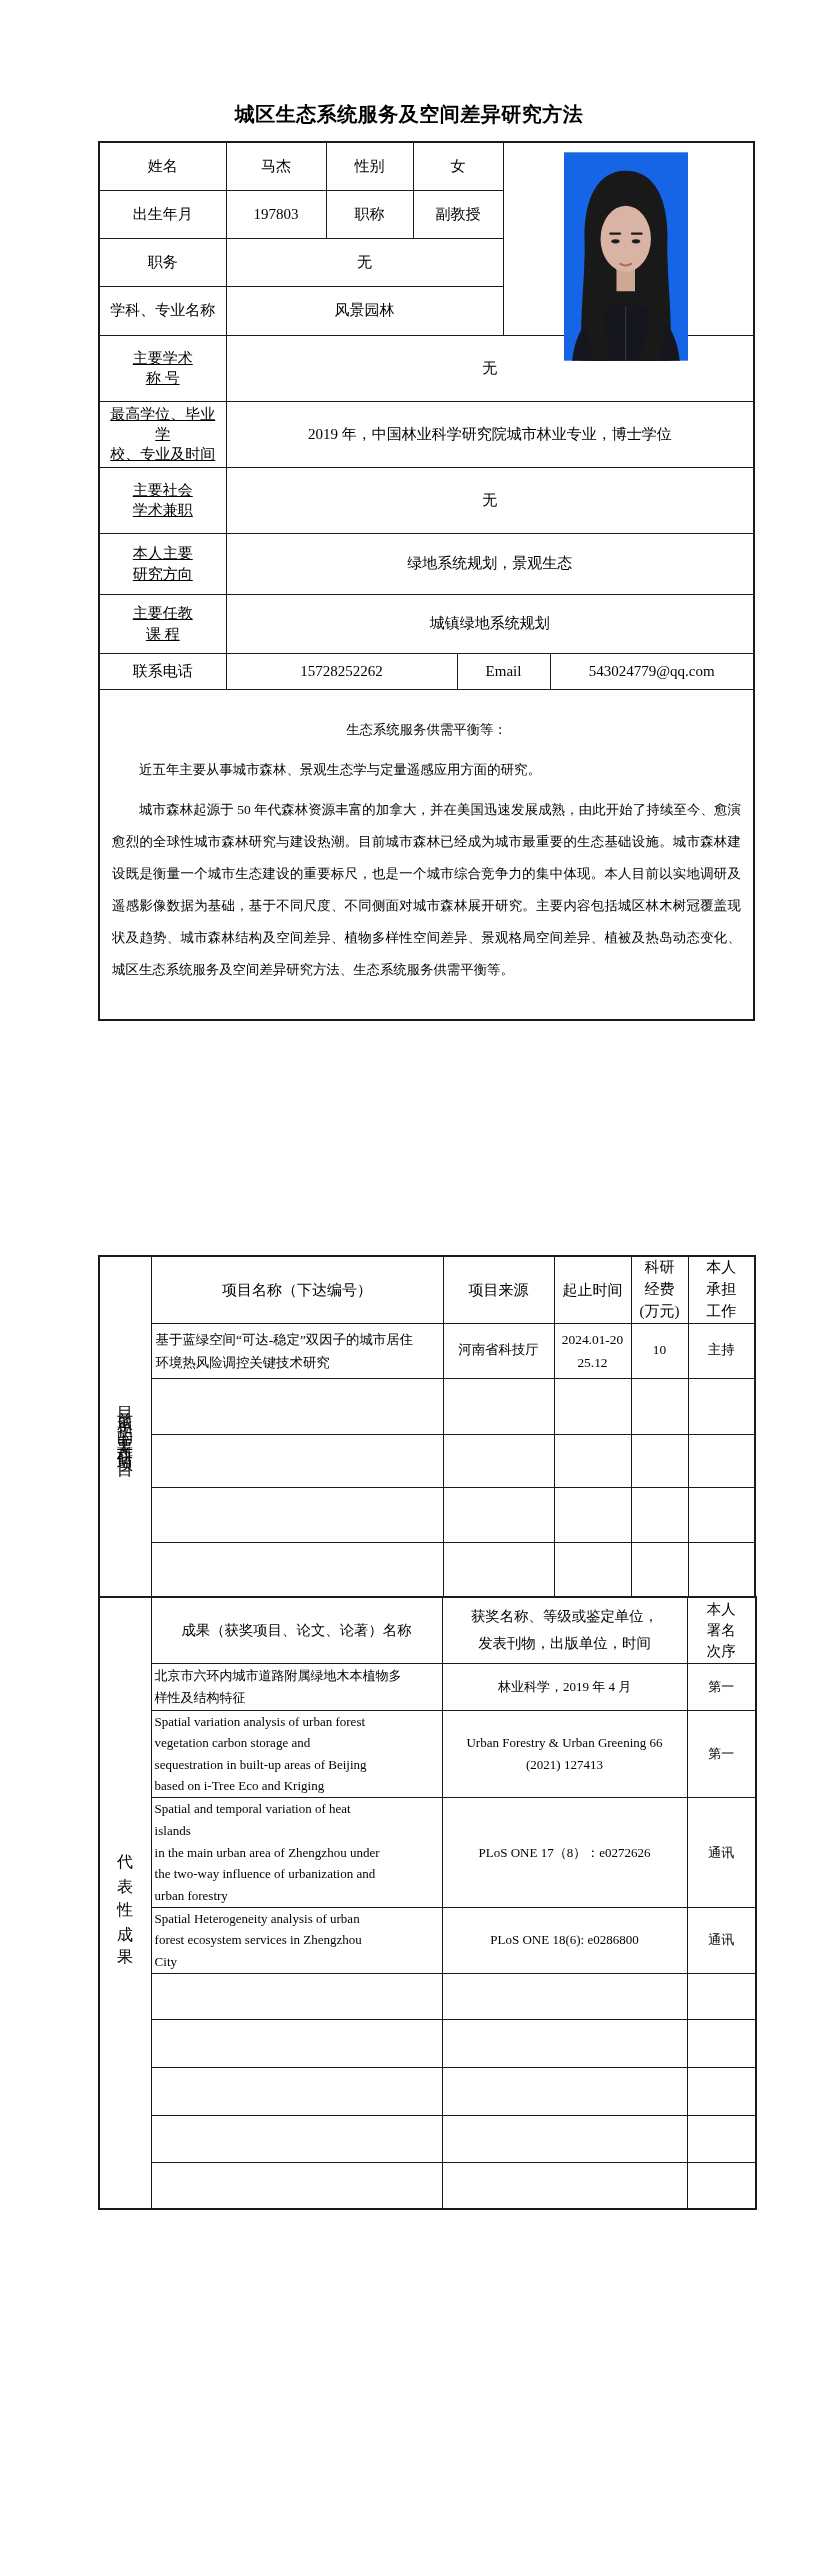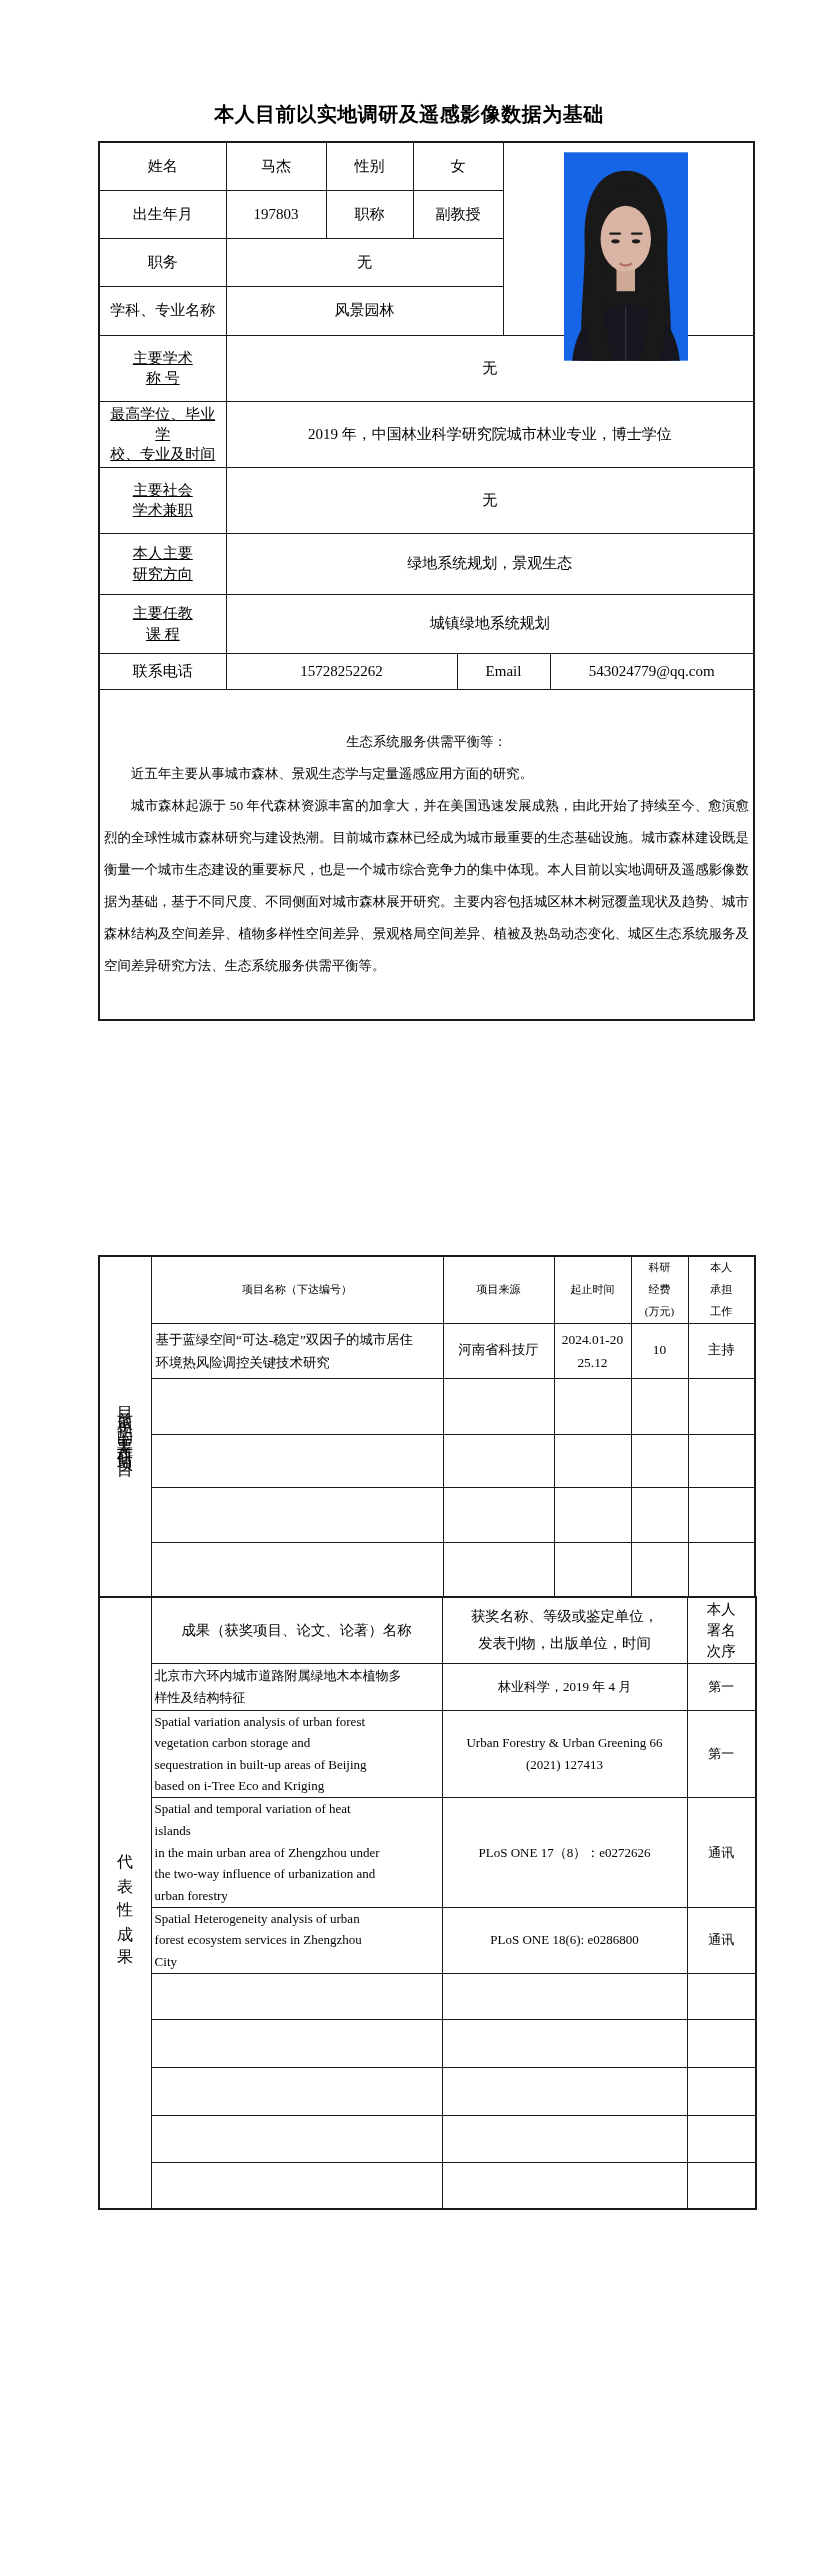--- a/index.html
+++ b/index.html
@@ -24,47 +24,47 @@
   }
   #t1{left:98px;top:141px;width:656px;}
   #t2{left:98px;top:1255px;width:656px;}
   #t3{left:98px;top:1596px;width:656px;}
   td.lbl{font-size:14.4px;}
   td.lbl2{font-size:14.4px;line-height:30px;white-space:pre-line;text-decoration:underline;}
   td.leftv{text-align:left;}
   .preline{white-space:pre-line;margin-top:48px;}
   td.intro-cell{vertical-align:top;text-align:left;padding:5.2px 6.2px 5.2px 4.1px;}
   .intro-head{font-size:13.4px;line-height:32px;margin:0;}
-  .intro-p{font-size:13.4px;line-height:32px;margin:0;text-indent:27px;text-align:justify;}
+  .intro-p{font-size:13.4px;line-height:32px;margin:8px;text-indent:27px;text-align:justify;}
   td.vcell{padding:0;}
   .vtext{
     writing-mode:vertical-rl;text-orientation:upright;
     font-size:16px;letter-spacing:5.7px;margin:0 auto;display:inline-block;
   }
   .vtext2{
     writing-mode:vertical-rl;text-orientation:upright;
     font-size:16px;letter-spacing:24px;margin:0 auto;display:inline-block;
   }
   #t2 td{font-size:13.4px;}
-  #t2 td.hdr{font-size:11px;}
+  #t2 td.hdr{font-size:15px;}
   #t2 .h3{line-height:21.6px;white-space:pre-line;}
   #t2 td.pname{text-align:left;line-height:23px;}
   #t2 td.period{word-break:break-all;line-height:23px;}
   #t3 td{font-size:13px;}
   #t3 td.hdr{font-size:14.4px;}
   #t3 .hdr2{line-height:27px;white-space:pre-line;}
   #t3 .hdr3{line-height:20.6px;white-space:pre-line;font-size:14.4px;}
   #t3 td.aname{text-align:left;line-height:21.6px;padding-left:3.1px;}
   #t3 td.adetail{line-height:21.6px;}
   #portrait{position:absolute;left:564px;top:152px;width:124px;height:209px;}
 </style>
 </head>
 <body>
 
-<div class="page-title">本人目前以实地调研及遥感影像数据为基础</div>
+<div class="page-title">城区生态系统服务及空间差异研究方法</div>
 
 <table class="doc-table" id="t1">
   <colgroup>
     <col style="width:127px">
       <col style="width:100px">
       <col style="width:87px">
     <col style="width:44px">
       <col style="width:46px">
       <col style="width:47px">
       <col style="width:204px">

